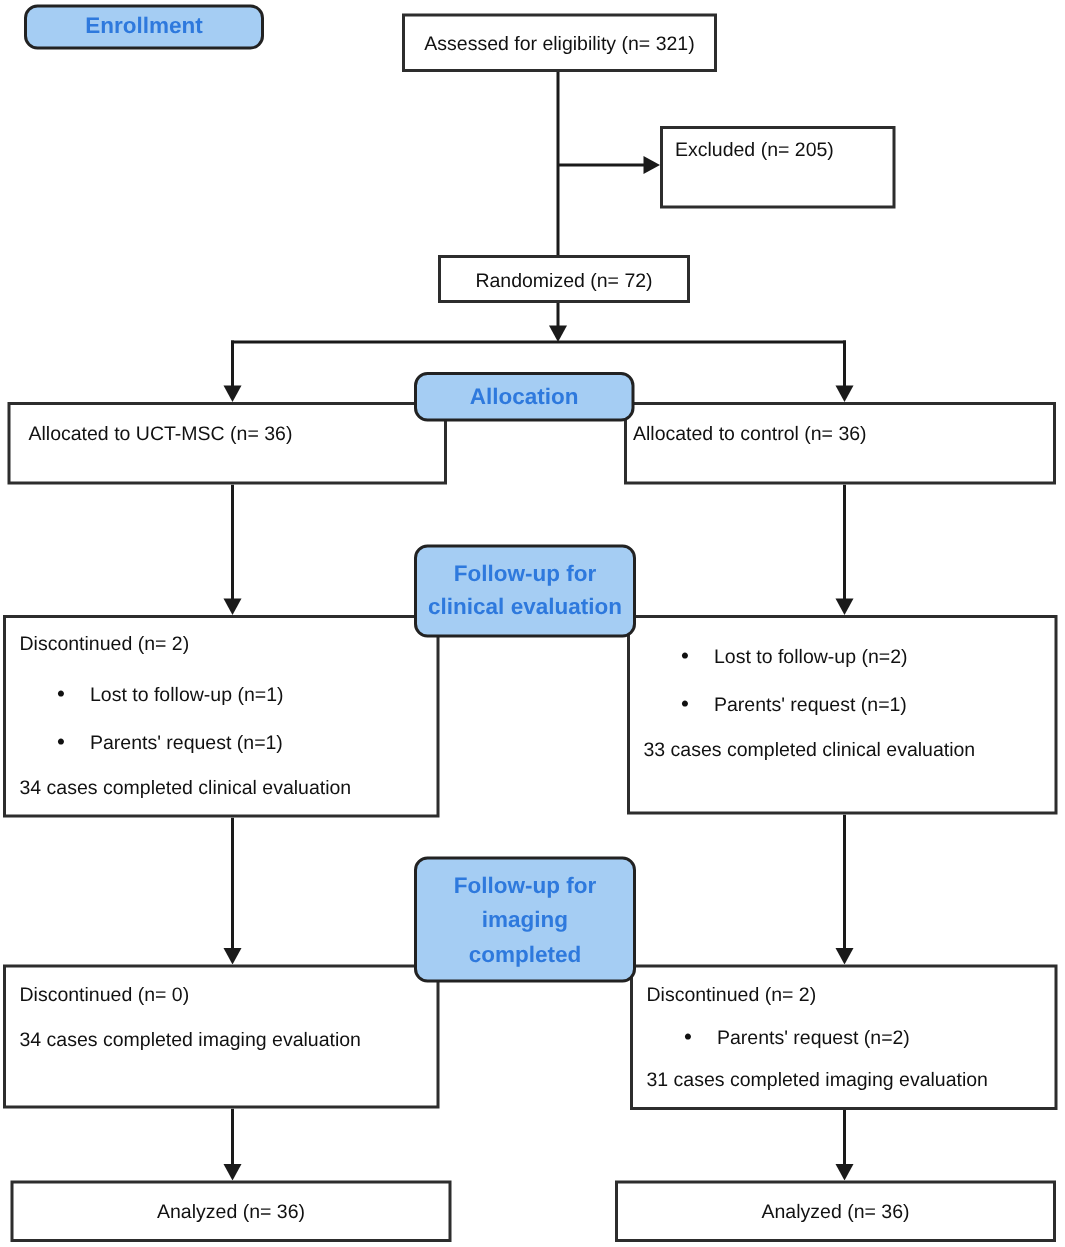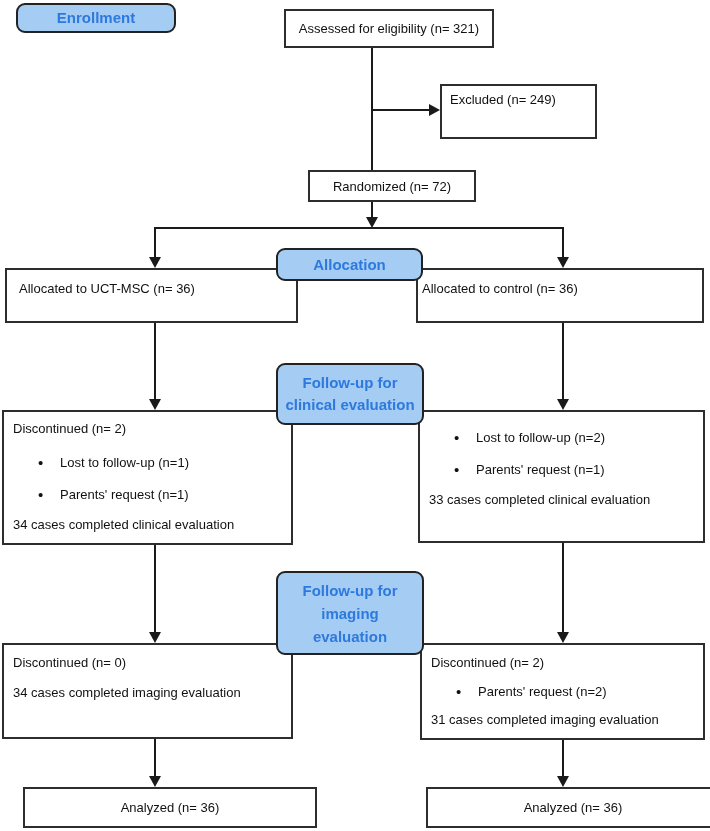--- a/index.html
+++ b/index.html
@@ -12,21 +12,21 @@
          display:flex;flex-direction:column;align-items:center;justify-content:center;
          box-sizing:border-box;z-index:3;}
   #st-enroll{left:16px;top:3px;width:160px;height:30px;}
   #st-alloc{left:276px;top:248px;width:147px;height:33px;}
   #st-clin{left:276px;top:363px;width:148px;height:62px;}
   #st-img{left:276px;top:571px;width:148px;height:84px;line-height:23px;}
 
   
   .wbox{position:absolute;background:#ffffff;border:2px solid #2D2D2D;box-sizing:border-box;
         font-size:13px;color:#111111;z-index:2;}
-  .center{display:flex;align-items:center;justify-content:center;margin-left:16px;}
+  .center{display:flex;align-items:center;justify-content:center;}
   #b-assessed{left:268px;top:9px;width:210px;height:39px;}
   #b-excluded{left:440px;top:84px;width:157px;height:55px;padding:6px 8px;}
   #b-random{left:292px;top:170px;width:168px;height:32px;}
   #b-alloc-l{left:5px;top:268px;width:293px;height:55px;padding:11px 16px 0 12px;}
   #b-alloc-r{left:416px;top:268px;width:288px;height:55px;padding:11px 0 0 4px;}
   #b-clin-l{left:2px;top:410px;width:291px;height:135px;}
   #b-clin-r{left:418px;top:410px;width:287px;height:133px;}
   #b-img-l{left:2px;top:643px;width:291px;height:96px;}
   #b-img-r{left:420px;top:643px;width:285px;height:97px;}
   #b-anal-l{left:7px;top:787px;width:294px;height:41px;}
@@ -100,21 +100,21 @@
   <div class="vl" id="l11"></div>
   <div class="ad" id="a9"></div>
   <div class="vl" id="l12"></div>
   <div class="ad" id="a10"></div>
 
   <div class="wbox center" id="b-assessed">
     <span>Assessed for eligibility (n= 321)</span>
   </div>
 
   <div class="wbox" id="b-excluded">
-    <span>Excluded (n= 249)</span>
+    <span>Excluded (n= 205)</span>
   </div>
 
   <div class="wbox center" id="b-random">
     <span>Randomized (n= 72)</span>
   </div>
 
   <div class="wbox" id="b-alloc-l">
     <span>Allocated to UCT-MSC (n= 36)</span>
   </div>
 
@@ -178,16 +178,16 @@
   </div>
 
   <div class="stage" id="st-clin">
     <span>Follow-up for</span>
     <span>clinical evaluation</span>
   </div>
 
   <div class="stage" id="st-img">
     <span>Follow-up for</span>
     <span>imaging</span>
-    <span>evaluation</span>
+    <span>completed</span>
   </div>
 
 </div>
 
 </body></html>

